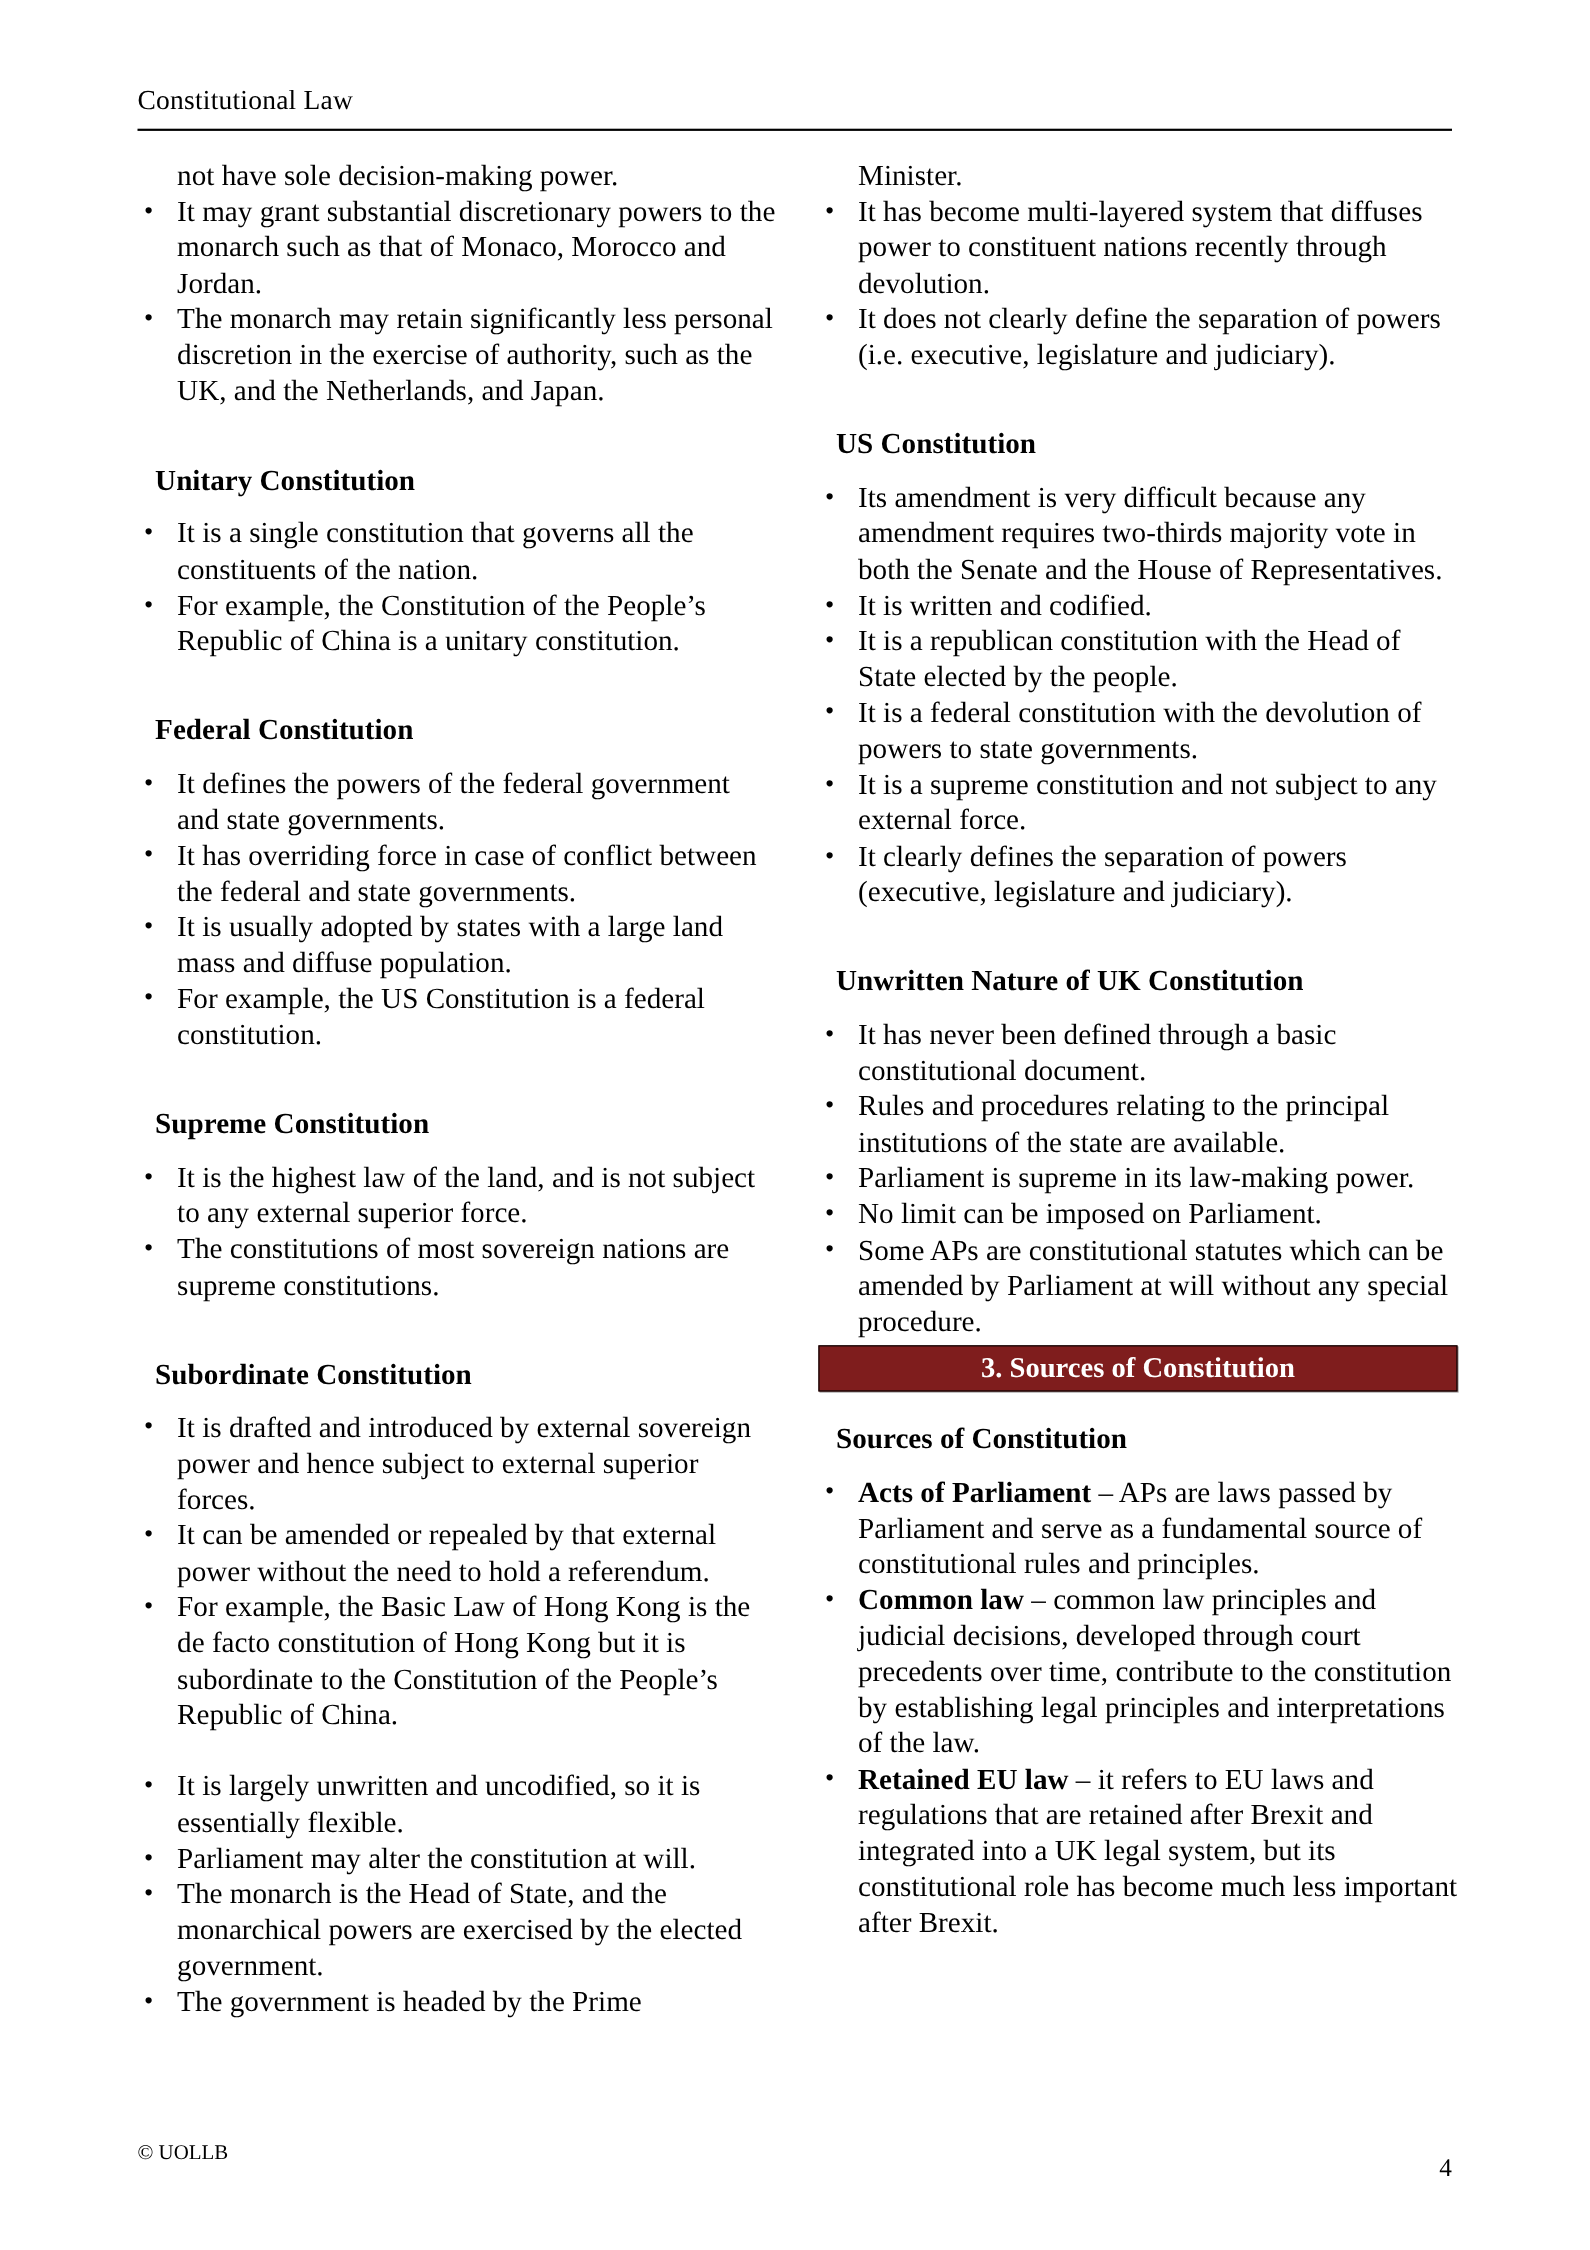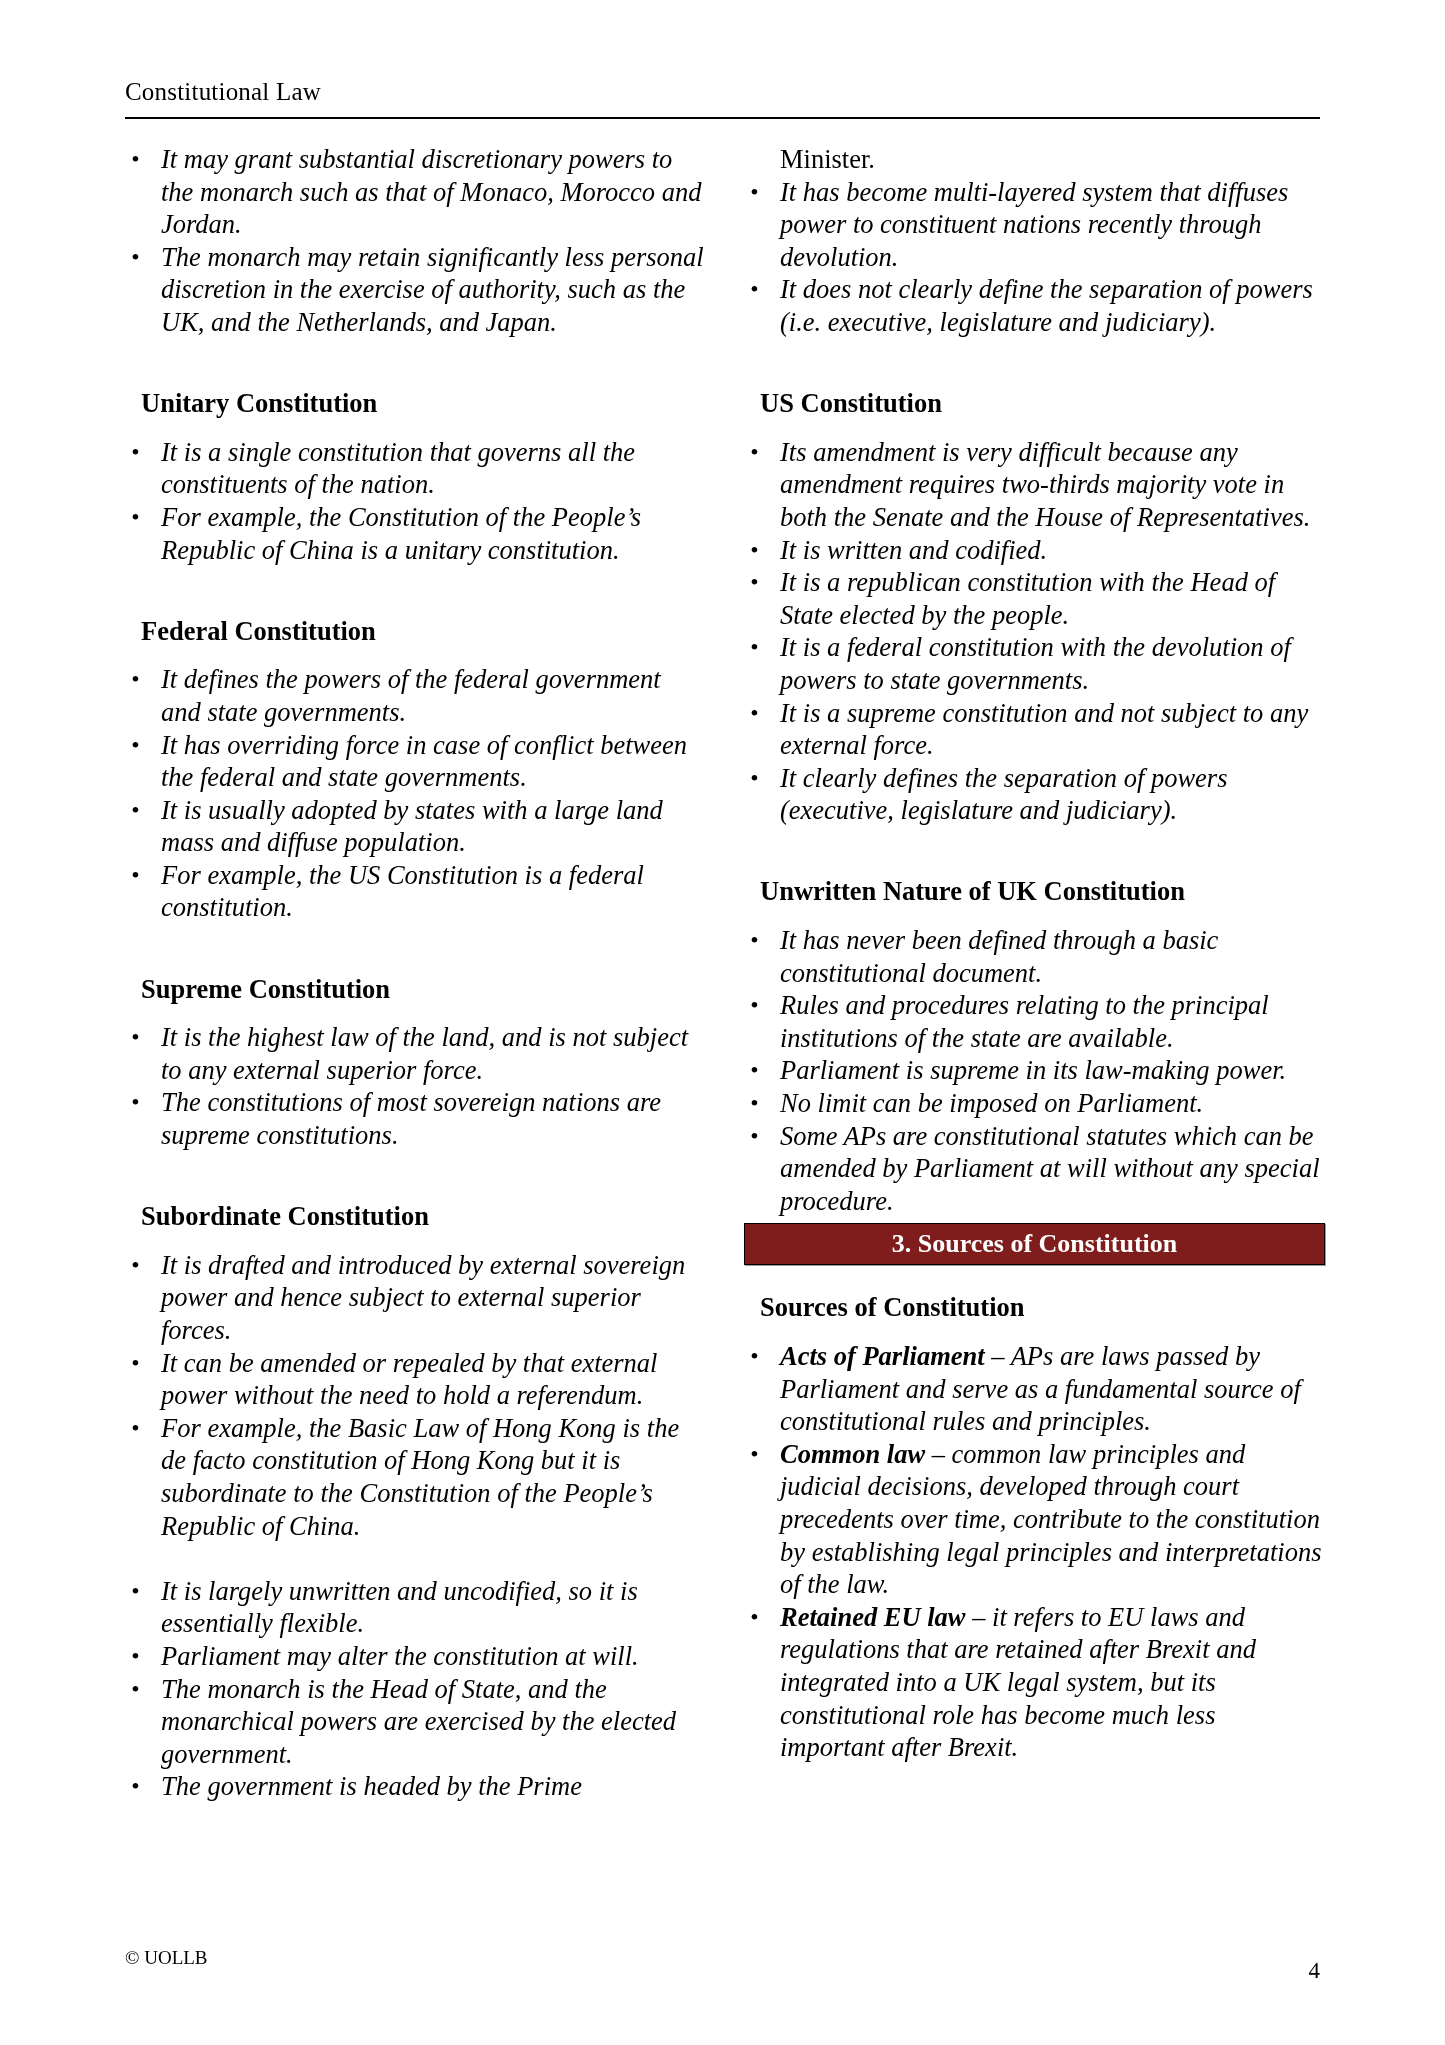--- a/index.html
+++ b/index.html
@@ -71,21 +71,20 @@
     list-style: none;
     margin: 0;
     padding: 0;
   }
   ul.bullets > li {
     position: relative;
     font-size: 26.5px;
     line-height: 32.6px;
     padding-left: 36px;
     margin: 0;
-    font-style: italic;
   }
   ul.bullets > li::before {
     content: "\2022";
     position: absolute;
     left: 6px;
     top: 0;
     font-size: 24px;
     line-height: 32.6px;
   }
   .banner {
@@ -129,20 +128,21 @@
 
 <div class="page">
 
   <div class="header">Constitutional Law</div>
   <div class="header-rule"></div>
 
   <div class="columns">
 
     <div class="col">
 
+      <p class="para">not have sole decision-making power.</p>
 
       <ul class="bullets">
         <li>It may grant substantial discretionary powers to the monarch such as that of Monaco, Morocco and Jordan.</li>
         <li>The monarch may retain significantly less personal discretion in the exercise of authority, such as the UK, and the Netherlands, and Japan.</li>
       </ul>
 
       <div class="spacer"></div>
 
       <h3 class="section-heading">Unitary Constitution</h3>
       <ul class="bullets">

